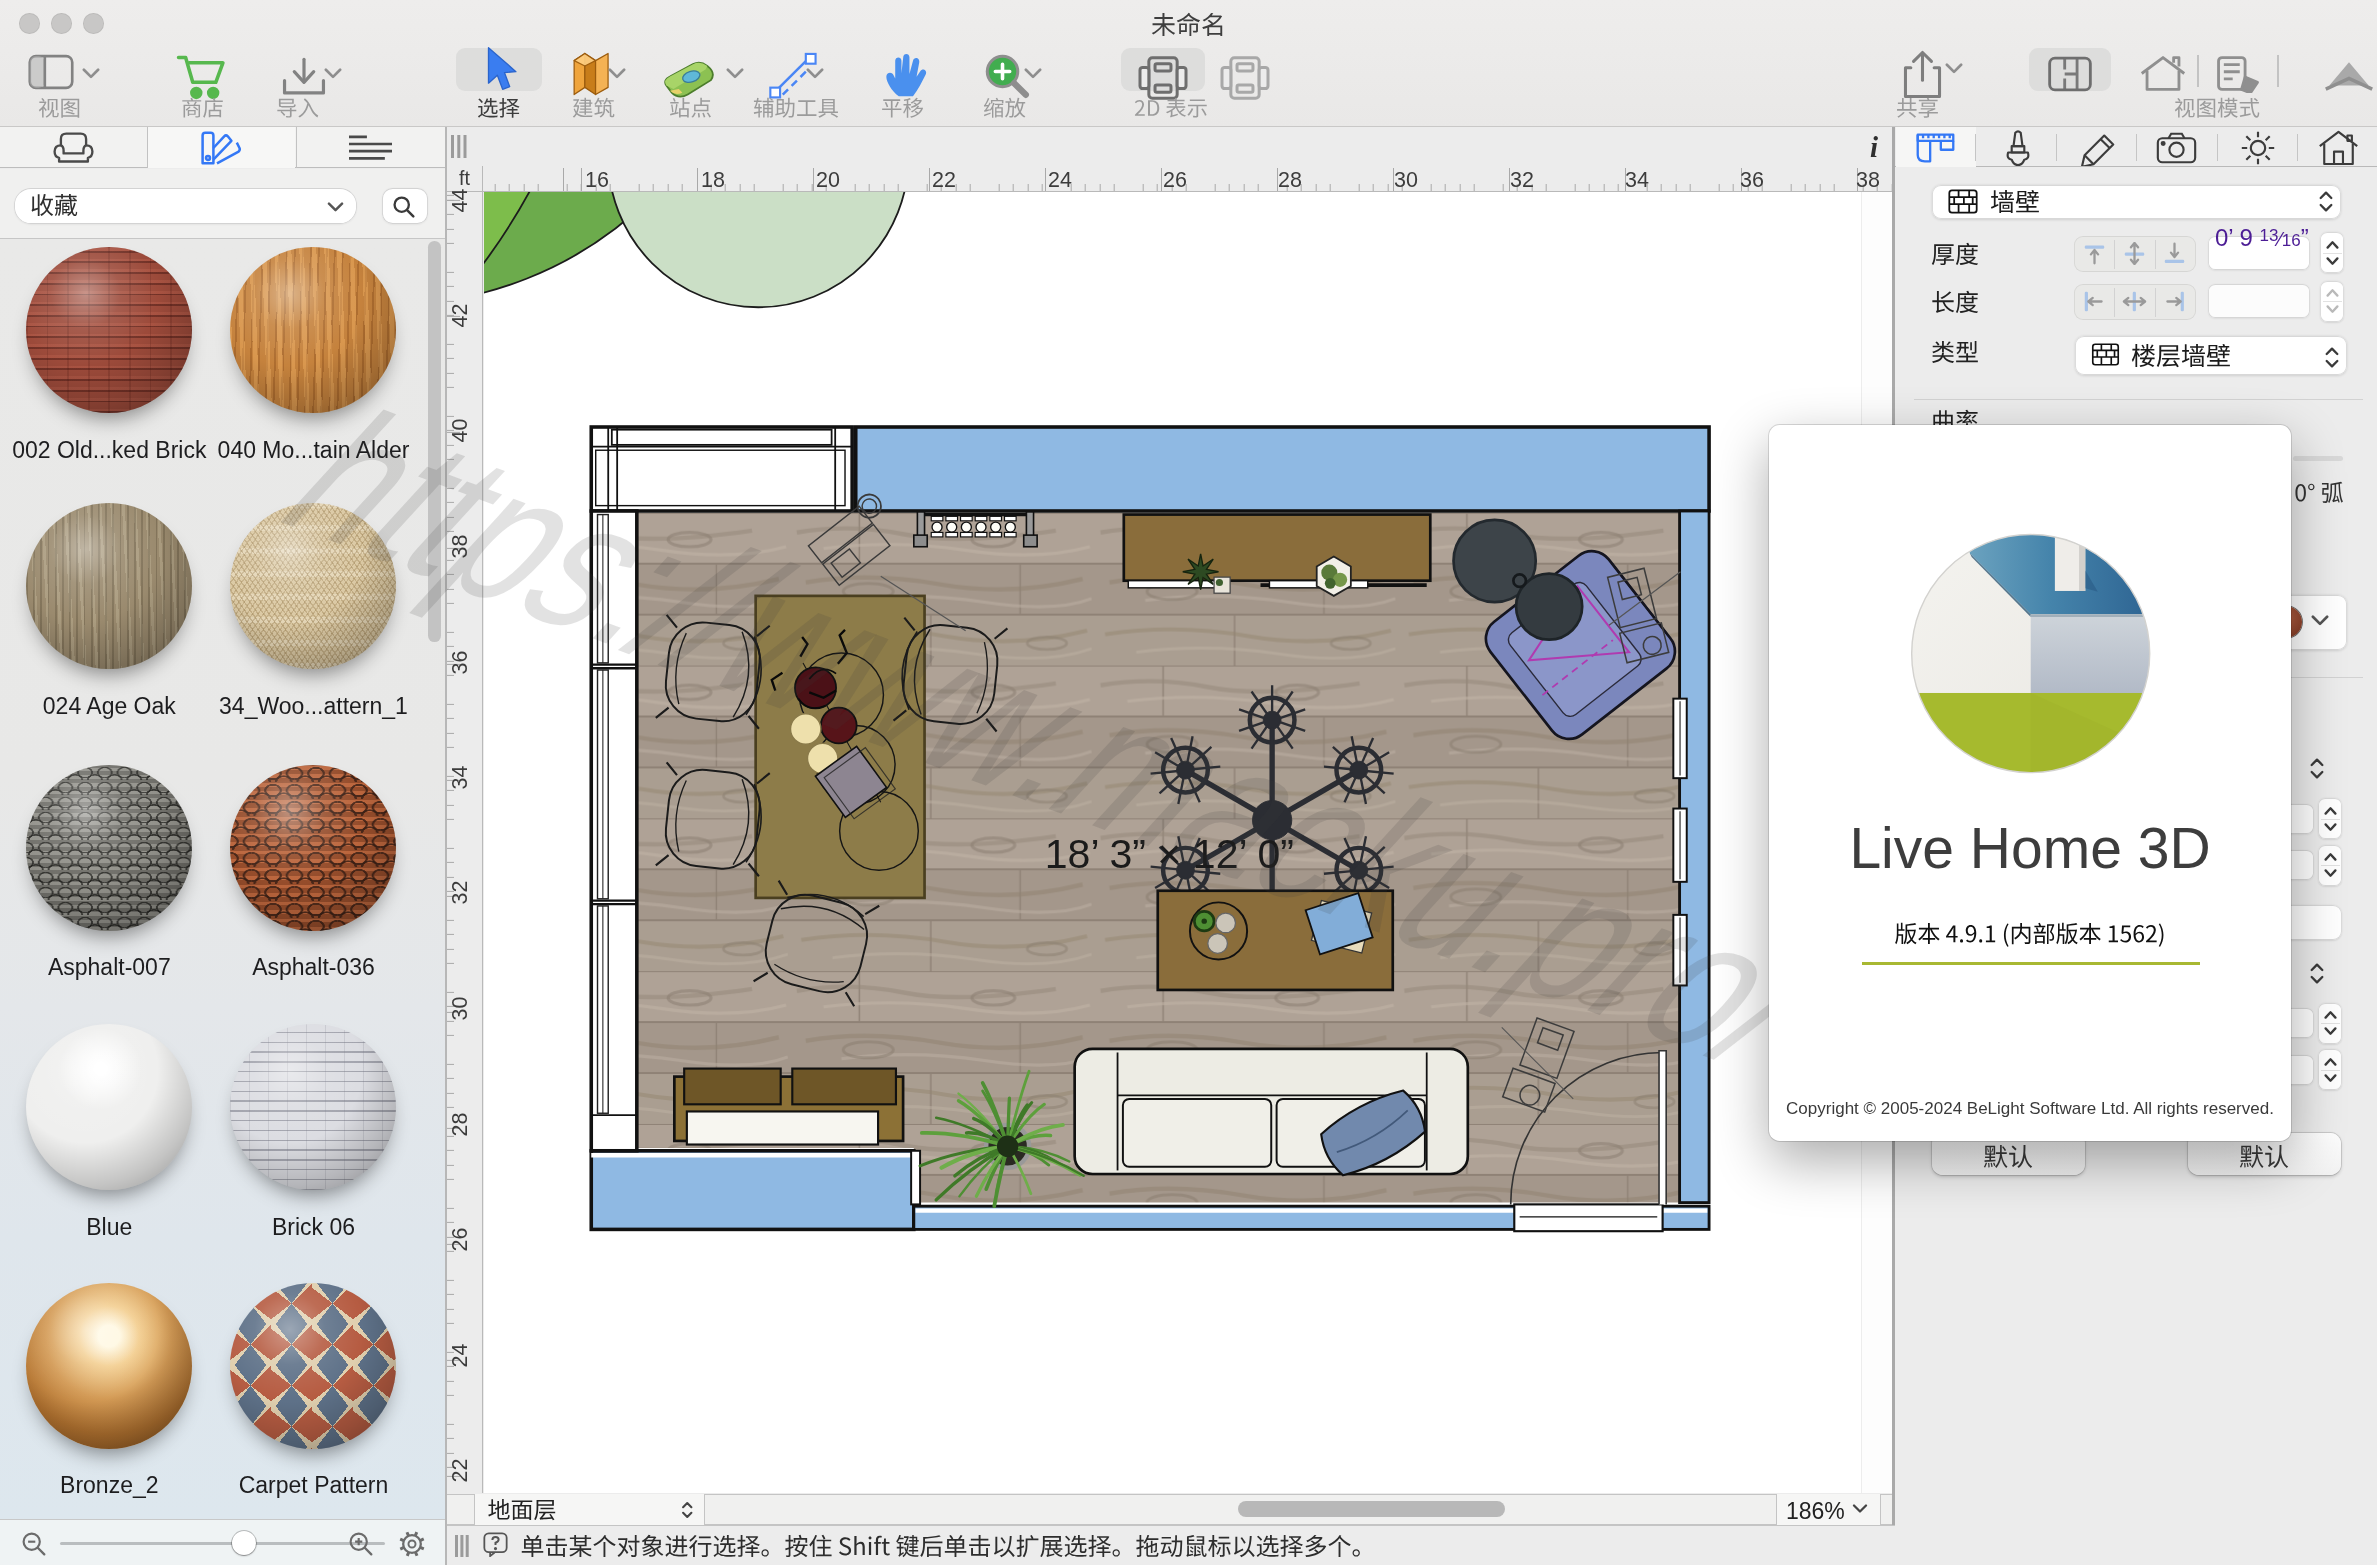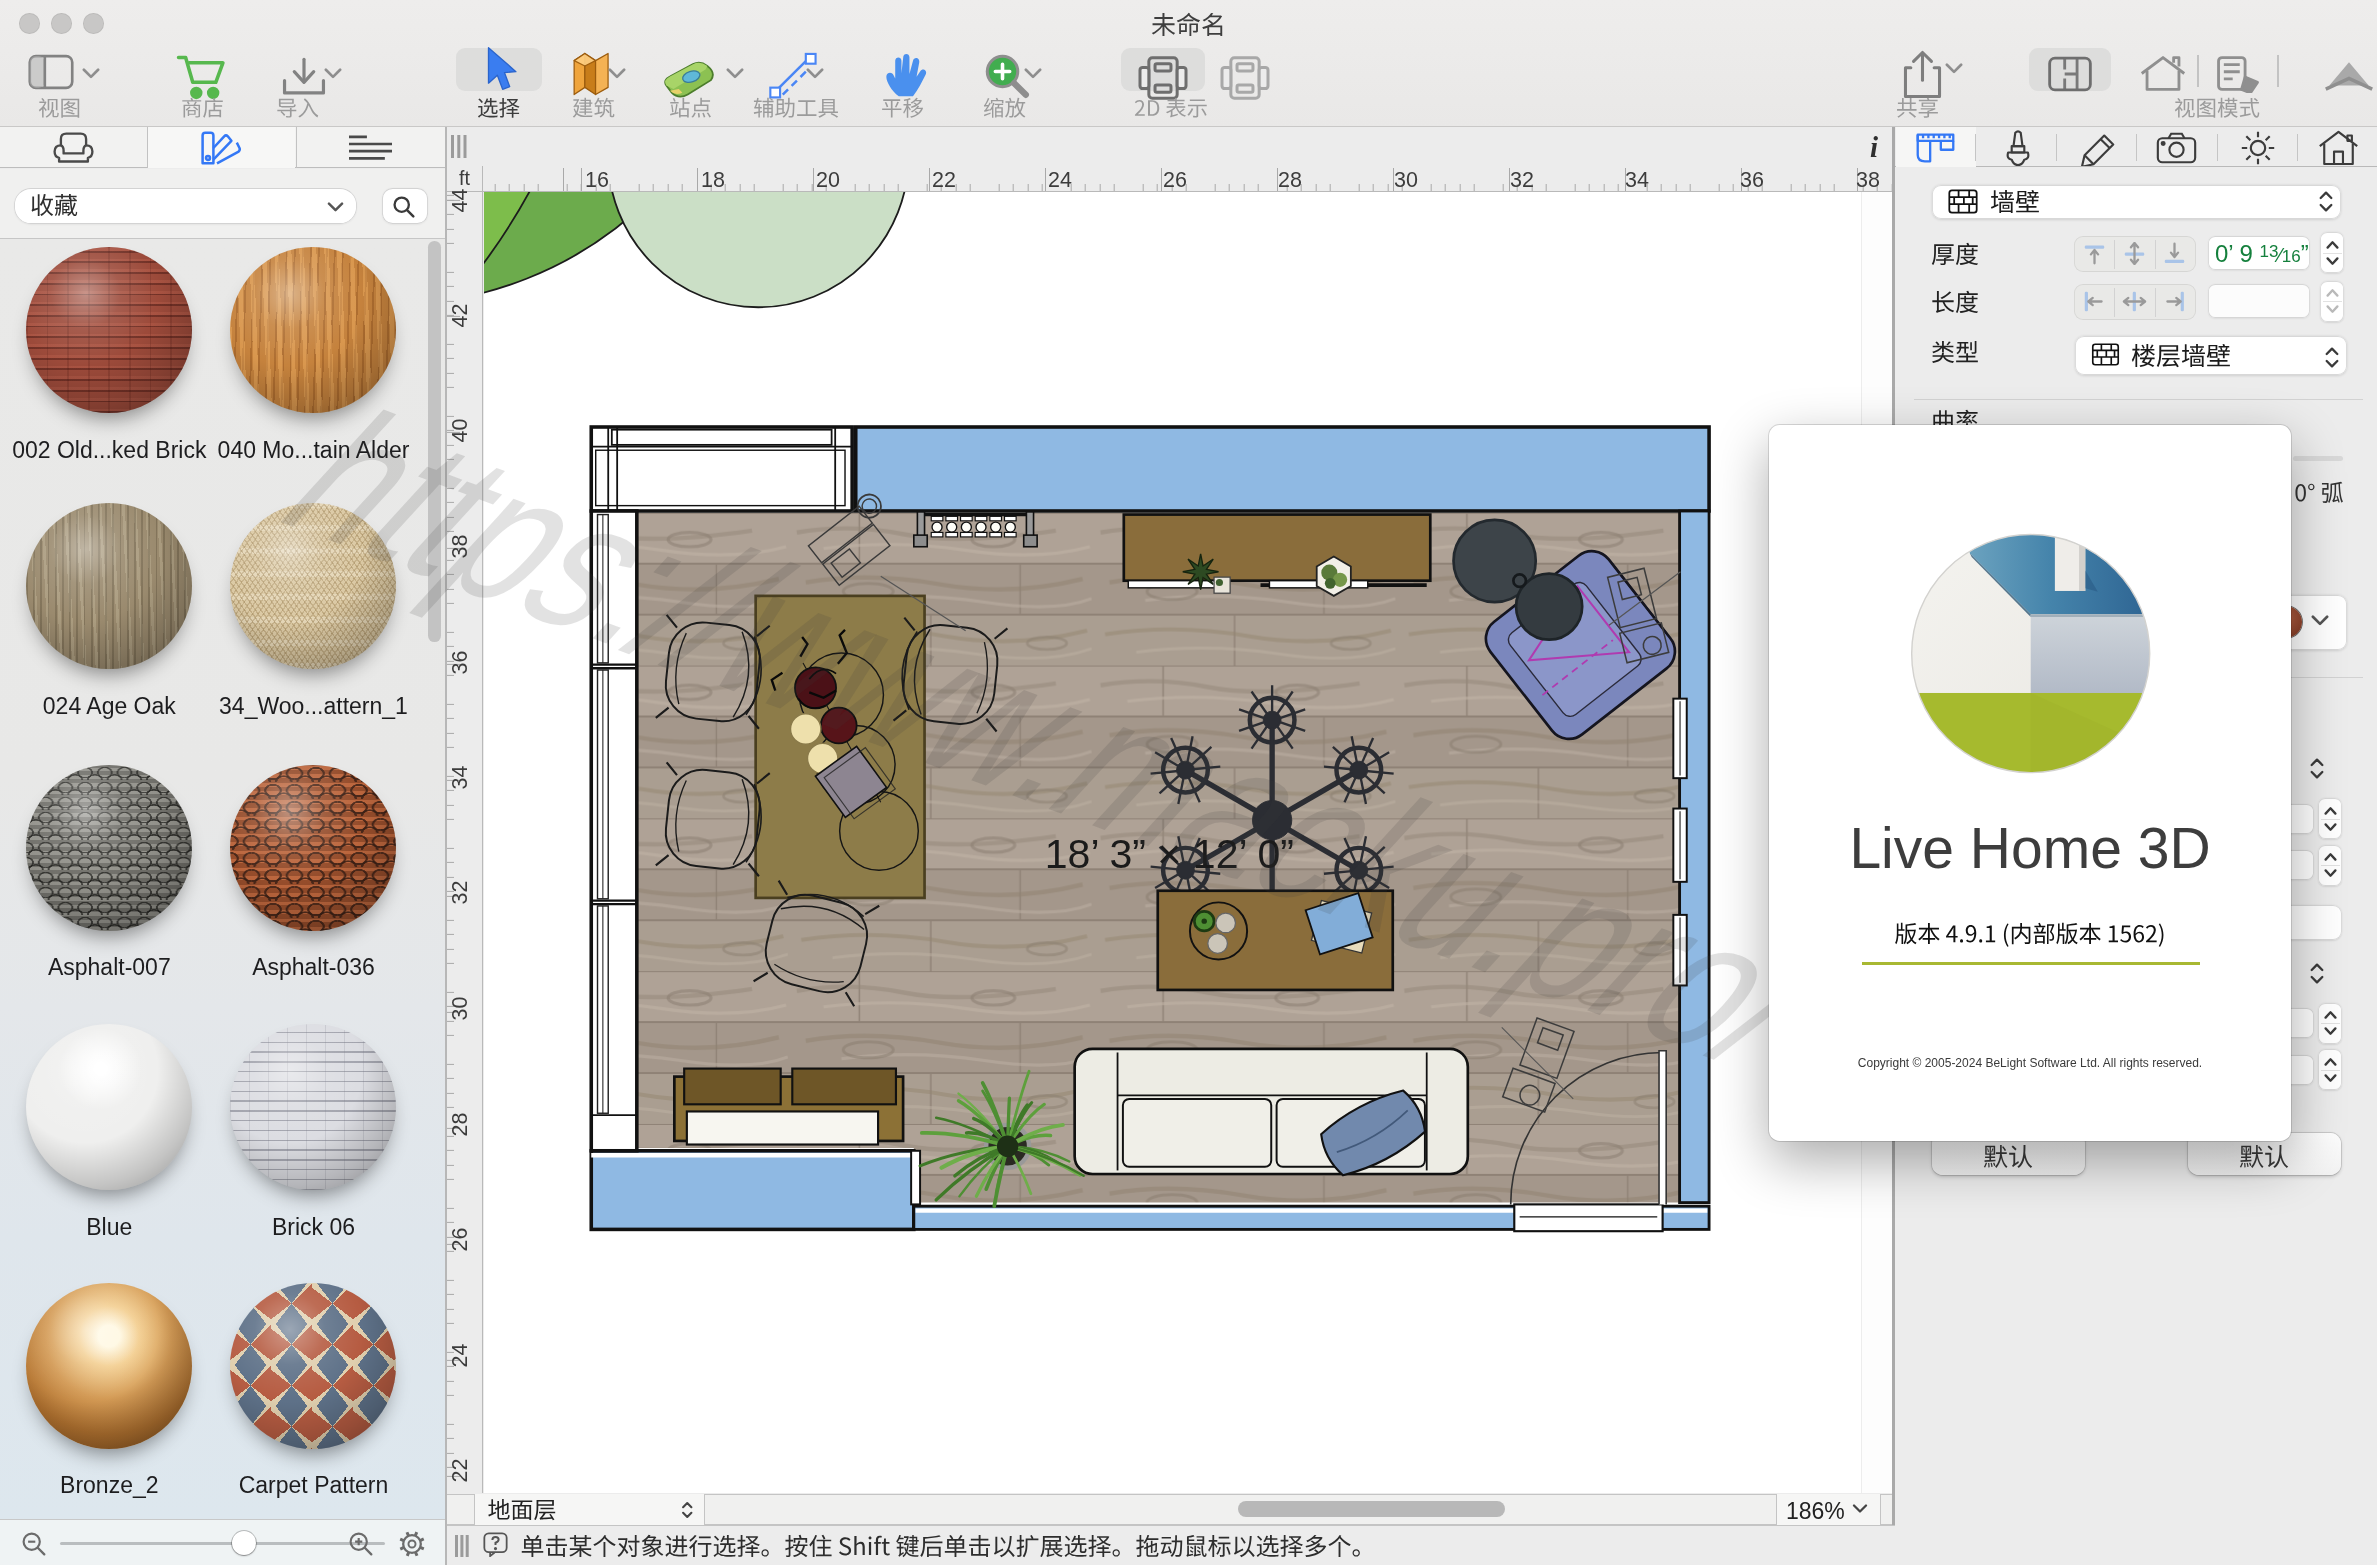--- a/index.html
+++ b/index.html
@@ -768,21 +768,21 @@
       </svg></div>
     <div class="abs" style="left:2122px;top:242px"><svg width="25" height="23" viewBox="0 0 28 26">
         <rect x="3" y="12" width="22" height="3.6" rx="1.4" fill="#a9c4e8"></rect>
         <path d="M14 2 V24 M10 6 L14 1 L18 6 M10 20 L14 25 L18 20" fill="none" stroke="#9a9a9a" stroke-width="2.6" stroke-linecap="round" stroke-linejoin="round"></path>
       </svg></div>
     <div class="abs" style="left:2162px;top:242px"><svg width="25" height="23" viewBox="0 0 28 26">
         <rect x="3" y="20" width="22" height="3.6" rx="1.4" fill="#a9c4e8"></rect>
         <path d="M14 2 V16 M10 12 L14 17 L18 12" fill="none" stroke="#9a9a9a" stroke-width="2.6" stroke-linecap="round" stroke-linejoin="round"></path>
       </svg></div>
     <div class="inp" style="left:2208px;top:236px;width:102px;height:34px"></div>
-    <div class="abs" style="left:2215px;top:240px;width:89px;height:27px;font-size:24px;color:#15803d;text-align:left;white-space:nowrap">0’ 9 <span style="font-size:17px;vertical-align:5.4px">13</span><span style="font-size:19.7px">⁄</span><span style="font-size:17px">16</span>”</div>
+    <div class="abs" style="left:2215px;top:224px;width:89px;height:27px;font-size:24px;color:#4c1d95;text-align:left;white-space:nowrap">0’ 9 <span style="font-size:17px;vertical-align:5.4px">13</span><span style="font-size:19.7px">⁄</span><span style="font-size:17px">16</span>”</div>
     <div class="stp" style="left:2320px;top:232px;width:24px;height:41px"></div>
     <svg class="abs" style="left:2324px;top:236px" width="17" height="34" viewBox="0 0 19 38">
       <g fill="none" stroke="#3c3c3c" stroke-width="2.6" stroke-linecap="round" stroke-linejoin="round">
         <path d="M4 13 L9.5 7 L15 13"></path>
         <path d="M4 25 L9.5 31 L15 25"></path>
       </g>
     </svg>
     <div class="abs" style="left:2323px;top:253px;width:19px;height:0.9px;background:#e2e2e2"></div>
     <div style="position:absolute;left:1931px;top:290px;width:48px;height:24px;"><svg width="48" height="24" viewBox="0 -880 2000.0 1000" style="overflow:visible" xmlns="http://www.w3.org/2000/svg">
         <g fill="#222">
@@ -1050,14 +1050,14 @@
           <path transform="translate(7007,0)" d="M105 -820V-422C105 -271 96 -91 30 37C47 47 72 69 84 83C143 -20 164 -151 171 -283H309V79H378V-351H173L174 -423V-496H439V-563H351V-842H282V-563H174V-820ZM852 -479C830 -365 792 -268 743 -188C694 -272 659 -371 636 -479ZM483 -772V-427C483 -278 474 -90 397 43C415 52 444 72 457 85C543 -58 555 -259 555 -427V-479H576C602 -345 642 -226 700 -128C646 -61 583 -11 514 21C530 35 549 64 559 82C627 47 689 -2 742 -65C789 -3 845 46 912 82C923 63 946 36 963 22C893 -11 834 -60 786 -123C857 -228 908 -365 932 -539L887 -551L875 -548H555V-712C692 -723 841 -742 948 -768L901 -832C800 -806 630 -784 483 -772Z"></path>
           <path transform="translate(8007,0)" d="M460 -839V-629H65V-553H367C294 -383 170 -221 37 -140C55 -125 80 -98 92 -79C237 -178 366 -357 444 -553H460V-183H226V-107H460V80H539V-107H772V-183H539V-553H553C629 -357 758 -177 906 -81C920 -102 946 -131 965 -146C826 -226 700 -384 628 -553H937V-629H539V-839Z"></path>
           <path transform="translate(9231,0)" d="M88 0H490V-76H343V-733H273C233 -710 186 -693 121 -681V-623H252V-76H88Z"></path>
           <path transform="translate(9786,0)" d="M262 13C385 13 502 -78 502 -238C502 -400 402 -472 281 -472C237 -472 204 -461 171 -443L190 -655H466V-733H110L86 -391L135 -360C177 -388 208 -403 257 -403C349 -403 409 -341 409 -236C409 -129 340 -63 253 -63C168 -63 114 -102 73 -144L27 -84C77 -35 147 13 262 13Z"></path>
           <path transform="translate(10341,0)" d="M301 13C415 13 512 -83 512 -225C512 -379 432 -455 308 -455C251 -455 187 -422 142 -367C146 -594 229 -671 331 -671C375 -671 419 -649 447 -615L499 -671C458 -715 403 -746 327 -746C185 -746 56 -637 56 -350C56 -108 161 13 301 13ZM144 -294C192 -362 248 -387 293 -387C382 -387 425 -324 425 -225C425 -125 371 -59 301 -59C209 -59 154 -142 144 -294Z"></path>
           <path transform="translate(10896,0)" d="M44 0H505V-79H302C265 -79 220 -75 182 -72C354 -235 470 -384 470 -531C470 -661 387 -746 256 -746C163 -746 99 -704 40 -639L93 -587C134 -636 185 -672 245 -672C336 -672 380 -611 380 -527C380 -401 274 -255 44 -54Z"></path>
           <path transform="translate(11451,0)" d="M99 196C191 47 246 -114 246 -311C246 -507 191 -668 99 -818L42 -792C128 -649 171 -480 171 -311C171 -141 128 29 42 171Z"></path>
         </g>
       </svg></div>
     <div class="abs" style="left:1862px;top:962px;width:338px;height:2.7px;background:#a8b832"></div>
-    <div class="abs" style="left:1769px;top:1056px;width:522px;text-align:center;font-size:12px;color:#3a3a3a;white-space:nowrap">Copyright © 2005-2024 BeLight Software Ltd. All rights reserved.</div>
+    <div class="abs" style="left:1769px;top:1099px;width:522px;text-align:center;font-size:17px;color:#3a3a3a;white-space:nowrap">Copyright © 2005-2024 BeLight Software Ltd. All rights reserved.</div>
   </div>
 
 </body></html>

